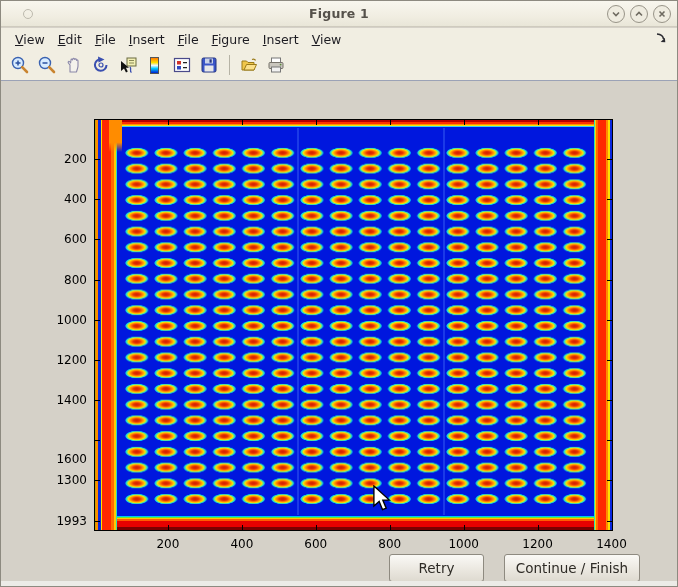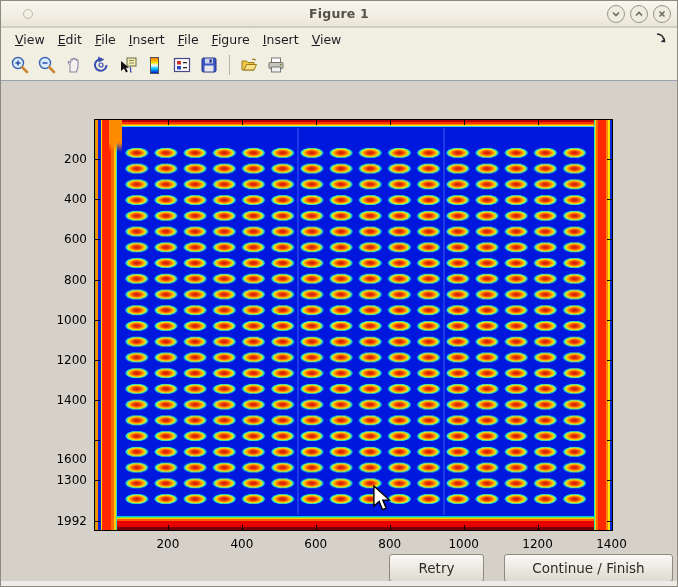--- a/index.html
+++ b/index.html
@@ -92,21 +92,21 @@
   
   .action-btn{
     position:absolute;height:28px;top:472px;
     background:linear-gradient(180deg,#FAF9F6 0%,#EEEBE4 45%,#DEDAD0 100%);
     border:1px solid #8E8A80;border-radius:3px;
     box-shadow:0 1px 0 rgba(0,0,0,0.25);
     font-family:"DejaVu Sans","Liberation Sans",sans-serif;
     font-size:13.5px;color:#2E2B26;cursor:default;
   }
   .retry-btn{left:388px;width:95px;}
-  .continue-btn{left:503px;width:169px;}
+  .continue-btn{left:503px;width:136px;}
   .cursor{position:absolute;left:372px;top:403px;pointer-events:none;}
   .bottom-strip{position:absolute;left:0;bottom:0;width:100%;height:5px;background:#ECEBE7;}
 </style>
 </head>
 <body>
 
 <div class="window">
 
   <div class="titlebar">
     <span class="win-icon"></span>
@@ -276,21 +276,21 @@
         <div class="tick" style="left: 606px; top: 318.092px; width: 5px; height: 1px;"></div>
         <div class="y-tick-label" style="top: 318.092px;">1400</div>
         <div class="tick" style="left: 94px; top: 358.248px; width: 5px; height: 1px;"></div>
         <div class="tick" style="left: 606px; top: 358.248px; width: 5px; height: 1px;"></div>
         <div class="y-tick-label" style="top: 377px;">1600</div>
         <div class="tick" style="left: 94px; top: 398.404px; width: 5px; height: 1px;"></div>
         <div class="tick" style="left: 606px; top: 398.404px; width: 5px; height: 1px;"></div>
         <div class="y-tick-label" style="top: 398.404px;">1300</div>
         <div class="tick" style="left: 94px; top: 438.559px; width: 5px; height: 1px;"></div>
         <div class="tick" style="left: 606px; top: 438.559px; width: 5px; height: 1px;"></div>
-        <div class="y-tick-label" style="top: 438.559px;">1992</div>
+        <div class="y-tick-label" style="top: 438.559px;">1993</div>
       </div>
 
     <button class="action-btn retry-btn">Retry</button>
     <button class="action-btn continue-btn">Continue / Finish</button>
 
     <svg class="cursor" width="18" height="27" viewBox="0 0 13 20">
       <polygon points="0.5,0.7 0.5,15.6 4.4,12.2 6.9,18.3 9.6,17.2 7.1,11.2 12,11.2" fill="#FFF" stroke="#000" stroke-width="1"></polygon>
     </svg>
   </div>
 

